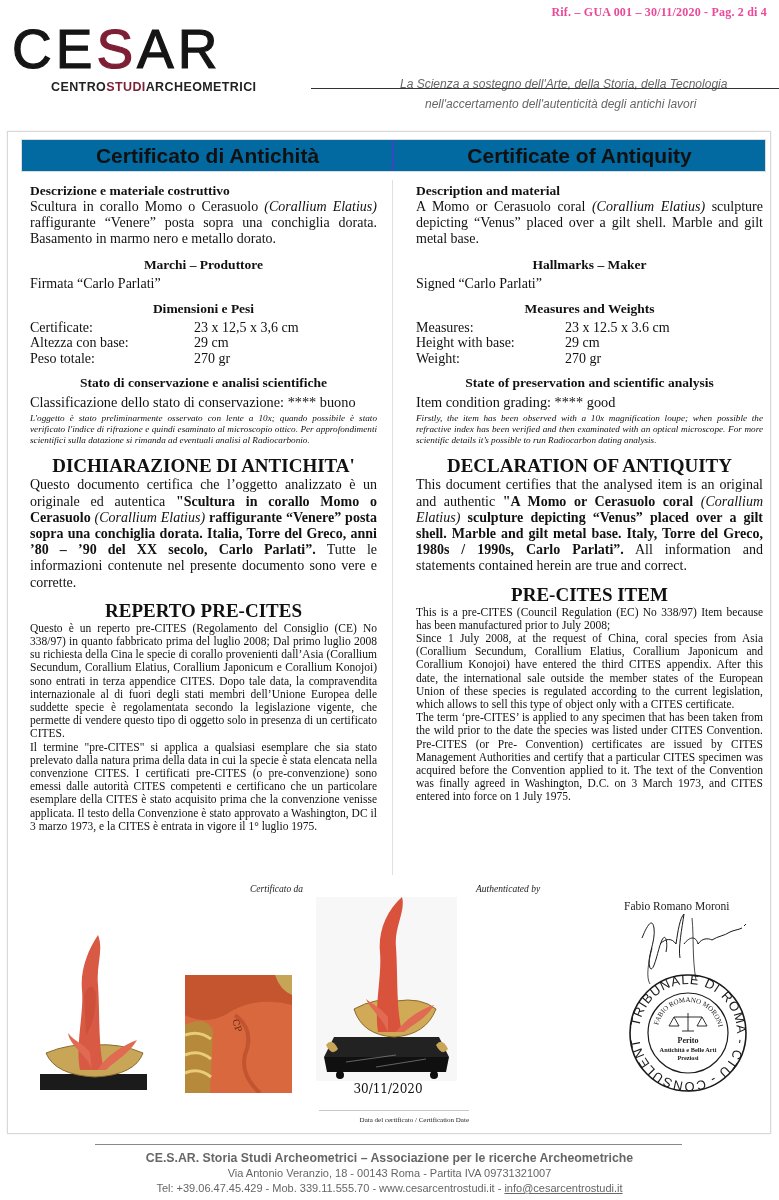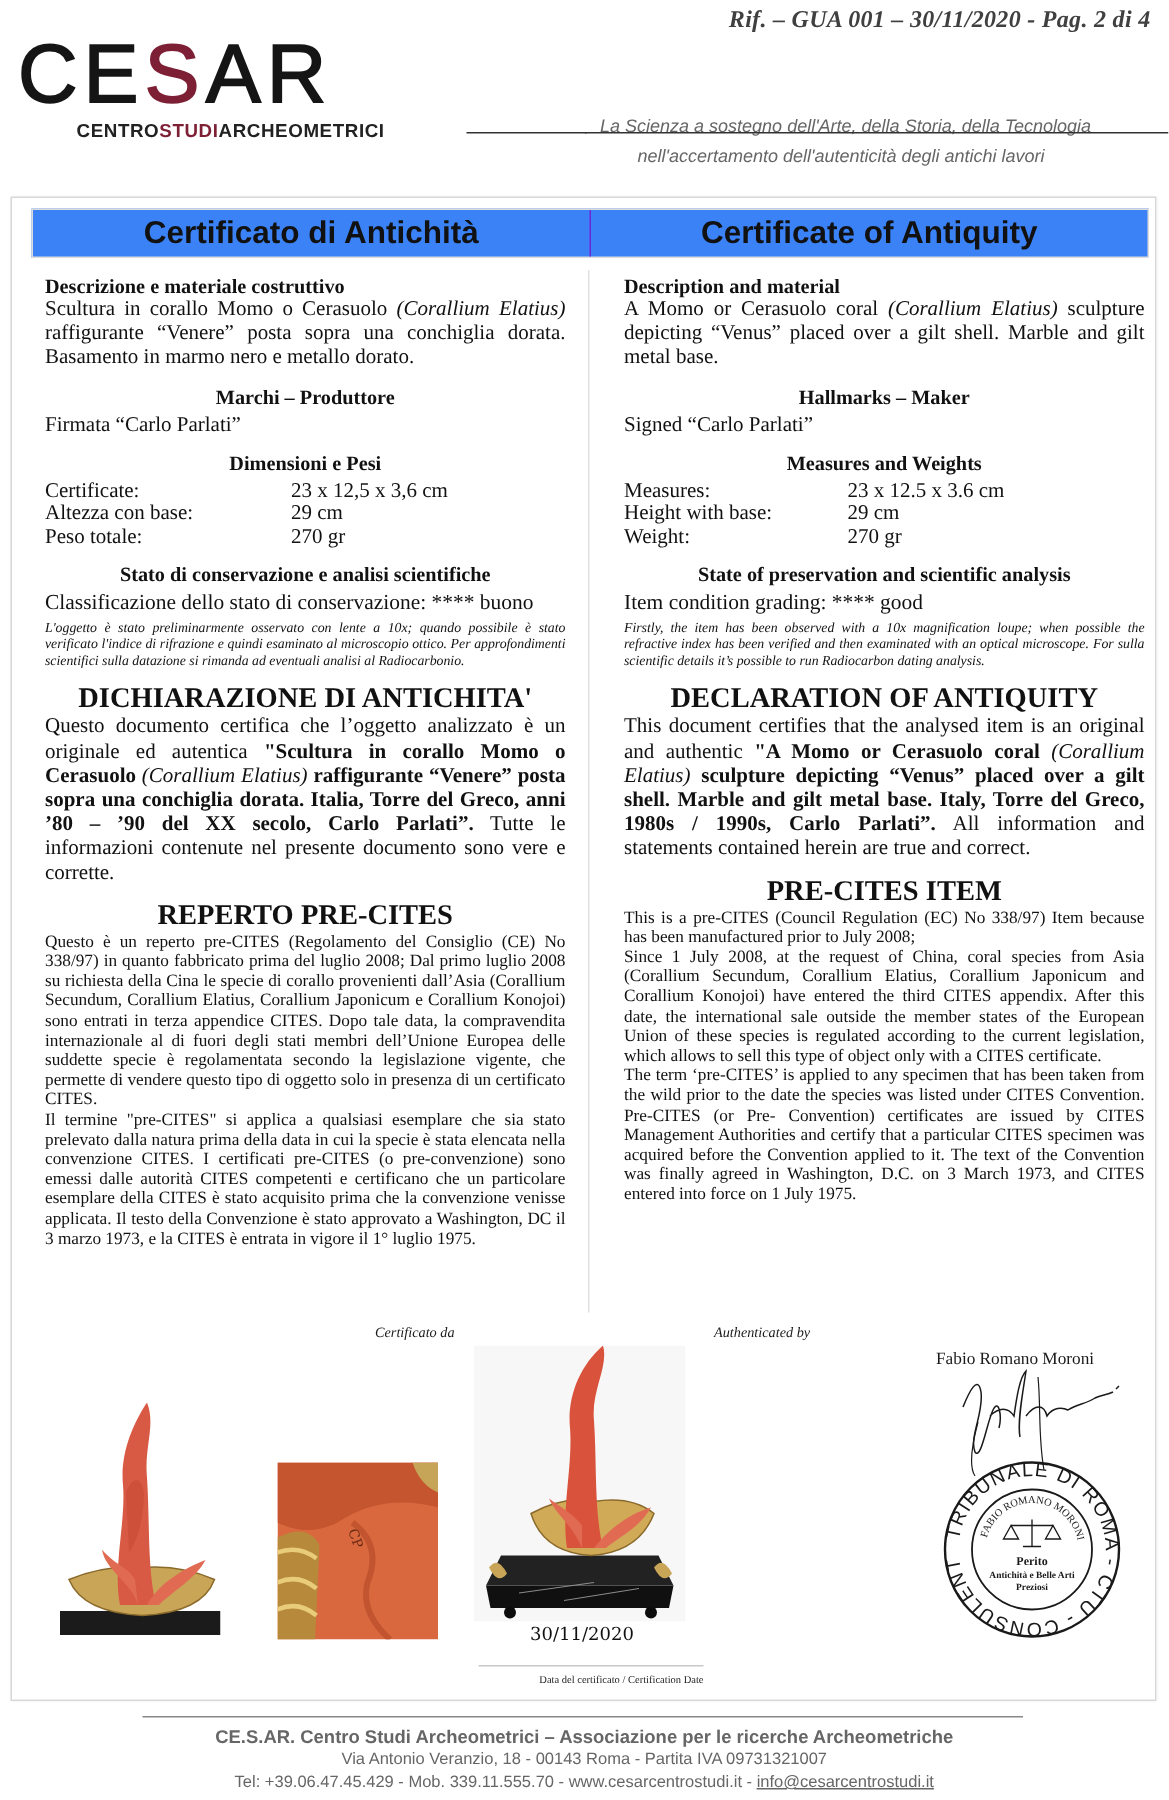--- a/index.html
+++ b/index.html
@@ -1,33 +1,33 @@
 <!DOCTYPE html>
 <html><head>
 <meta charset="utf-8">
 <style>
   * { box-sizing: border-box; margin: 0; padding: 0; }
   html, body { width: 779px; height: 1200px; background: #ffffff; overflow: hidden; }
   body { position: relative; font-family: "Liberation Serif", serif; color: #1a1a1a; }
 
   
-  .ref { position: absolute; top: 5px; right: 12px; font-family: "Liberation Serif", serif; font-style: italic; font-weight: bold; font-size: 16px; color: #404040; letter-spacing: 0.2px; }
+  .ref { position: absolute; top: 5px; right: 12px; font-family: "Liberation Serif", serif; font-weight: bold; font-size: 12px; color: #ec4899; letter-spacing: 0.2px; }
   .logo { position: absolute; left: 12px; top: 22px; width: 270px; }
   .logo-main { font-family: "Liberation Sans", sans-serif; font-size: 55px; letter-spacing: 4px; line-height: 55px; color: #151515; font-weight: normal; -webkit-text-stroke: 1.2px #151515; }
   .logo-main .accent { color: #7d1f35; -webkit-text-stroke: 1.2px #7d1f35; }
   .logo-sub { font-family: "Liberation Sans", sans-serif; font-size: 12.5px; font-weight: bold; letter-spacing: 0.4px; color: #222; margin-top: 3px; margin-left: 39px; }
   .logo-sub .accent { color: #7d1f35; }
   .tagline { position: absolute; left: 400px; top: 43px; font-family: "Liberation Sans", sans-serif; font-style: italic; font-size: 12px; color: #666; line-height: 20px; margin-top: 31px; }
   .tagline .l2 { padding-left: 25px; }
   .header-rule-left { position: absolute; left: 311px; top: 88px; width: 80px; height: 1px; background: #333; }
   .header-rule-right { position: absolute; left: 390px; top: 88px; width: 389px; height: 1px; background: #333; }
 
   
   .frame { position: absolute; left: 7px; top: 131px; width: 764px; height: 1003px; border: 1px solid #d8d8d8; box-shadow: 0 0 2px #e6e6e6; }
-  .title-band { position: absolute; left: 21px; top: 139px; width: 745px; height: 33px; background: #3b82f6; border: 1px solid #dcdcdc; display: flex; }
+  .title-band { position: absolute; left: 21px; top: 139px; width: 745px; height: 33px; background: #0369a1; border: 1px solid #dcdcdc; display: flex; }
   .title-band .cell { flex: 1; text-align: center; font-family: "Liberation Sans", sans-serif; font-weight: bold; font-size: 21px; line-height: 31px; color: #111; }
   .title-band .cell + .cell { border-left: 1px solid #6d28d9; }
   .col-divider { position: absolute; left: 392px; top: 180px; width: 1px; height: 695px; background: #e0e0e0; }
 
   .col { position: absolute; top: 183px; width: 347px; font-size: 14px; line-height: 16.2px; color: #111; }
   .col.left { left: 30px; }
   .col.right { left: 416px; }
   .sec-title { font-weight: bold; font-size: 13.5px; line-height: 16px; }
   .para { text-align: justify; }
   .mt8 { margin-top: 9px; text-align: center; }
@@ -144,21 +144,21 @@
         <span class="v">29 cm</span>
       </div>
     <div class="kv">
         <span class="k" style="width:149px">Weight:</span>
         <span class="v">270 gr</span>
       </div>
   </div>
 
   <div class="sec-title mt8">State of preservation and scientific analysis</div>
   <div class="grade mt3">Item condition grading: **** good</div>
-  <div class="note">Firstly, the item has been observed with a 10x magnification loupe; when possible the refractive index has been verified and then examinated with an optical microscope. For sulla scientific details it’s possible to run Radiocarbon dating analysis.</div>
+  <div class="note">Firstly, the item has been observed with a 10x magnification loupe; when possible the refractive index has been verified and then examinated with an optical microscope. For more scientific details it’s possible to run Radiocarbon dating analysis.</div>
 
   <div class="center-title mt8">DECLARATION OF ANTIQUITY</div>
   <div class="para mt3"><span>This document certifies that the analysed item is an original and authentic </span><span class="bold">"A Momo or Cerasuolo coral </span><span class="ital">(Corallium Elatius)</span><span class="bold"> sculpture depicting “Venus” placed over a gilt shell. Marble and gilt metal base. Italy, Torre del Greco, 1980s / 1990s, Carlo Parlati”.</span><span> All information and statements contained herein are true and correct.</span></div>
 
   <div class="center-title mt8">PRE-CITES ITEM</div>
   <div class="small-para mt3">This is a pre-CITES (Council Regulation (EC) No 338/97) Item because has been manufactured prior to July 2008;</div>
   <div class="small-para">Since 1 July 2008, at the request of China, coral species from Asia (Corallium Secundum, Corallium Elatius, Corallium Japonicum and Corallium Konojoi) have entered the third CITES appendix. After this date, the international sale outside the member states of the European Union of these species is regulated according to the current legislation, which allows to sell this type of object only with a CITES certificate.</div>
   <div class="small-para">The term ‘pre-CITES’ is applied to any specimen that has been taken from the wild prior to the date the species was listed under CITES Convention. Pre-CITES (or Pre- Convention) certificates are issued by CITES Management Authorities and certify that a particular CITES specimen was acquired before the Convention applied to it. The text of the Convention was finally agreed in Washington, D.C. on 3 March 1973, and CITES entered into force on 1 July 1975.</div>
 </div>
 
@@ -230,16 +230,16 @@
     <path d="M74 44 L69 53 L79 53 Z"></path>
     <line x1="54" y1="58" x2="66" y2="58"></line>
   </g>
   <text x="60" y="70" text-anchor="middle" font-family="Liberation Serif, serif" font-weight="bold" font-size="8" fill="#1a1a1a" id="stampL1">Perito</text>
   <text x="60" y="79" text-anchor="middle" font-family="Liberation Serif, serif" font-weight="bold" font-size="6.3" fill="#1a1a1a" id="stampL2">Antichità e Belle Arti</text>
   <text x="60" y="87" text-anchor="middle" font-family="Liberation Serif, serif" font-weight="bold" font-size="6.3" fill="#1a1a1a" id="stampL3">Preziosi</text>
 </svg>
 
 <div class="footer-rule"></div>
 <div class="footer">
-  <div class="f1">CE.S.AR.  Centro Studi Archeometrici – Associazione per le ricerche Archeometriche</div>
+  <div class="f1">CE.S.AR.  Storia Studi Archeometrici – Associazione per le ricerche Archeometriche</div>
   <div class="f2">Via Antonio Veranzio, 18  -  00143  Roma  -  Partita IVA 09731321007</div>
   <div class="f3"><span>Tel: +39.06.47.45.429  -  Mob. 339.11.555.70  -  www.cesarcentrostudi.it  - </span><a>info@cesarcentrostudi.it</a></div>
 </div>
 
 </body></html>

